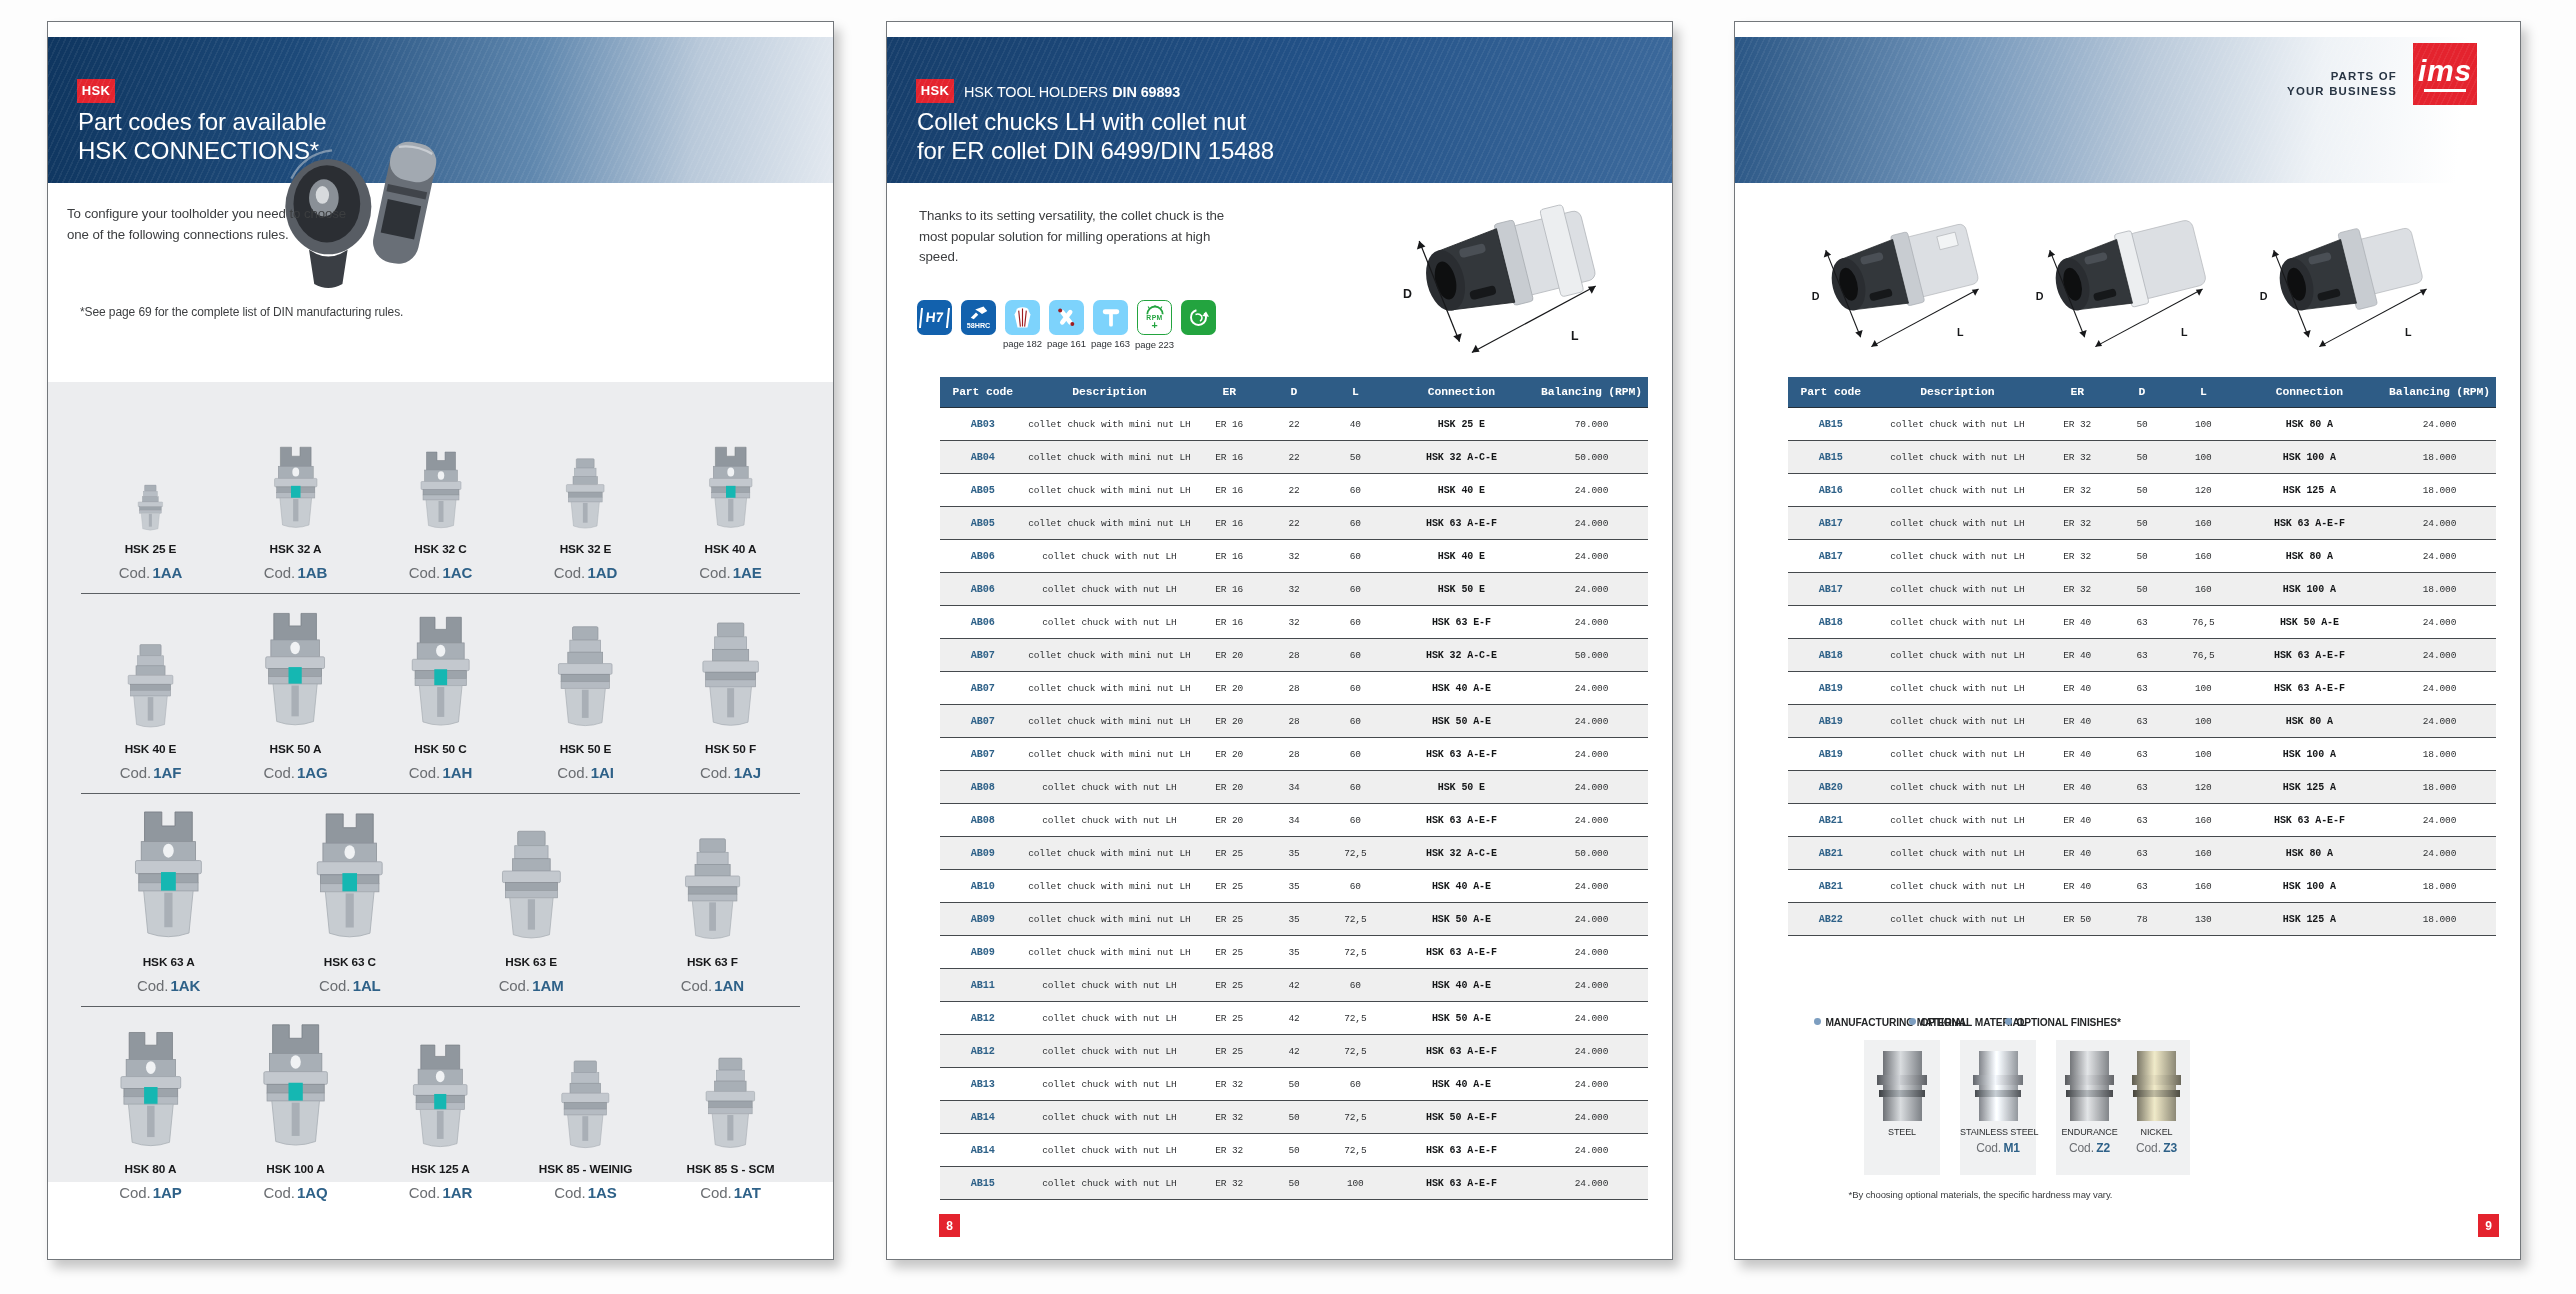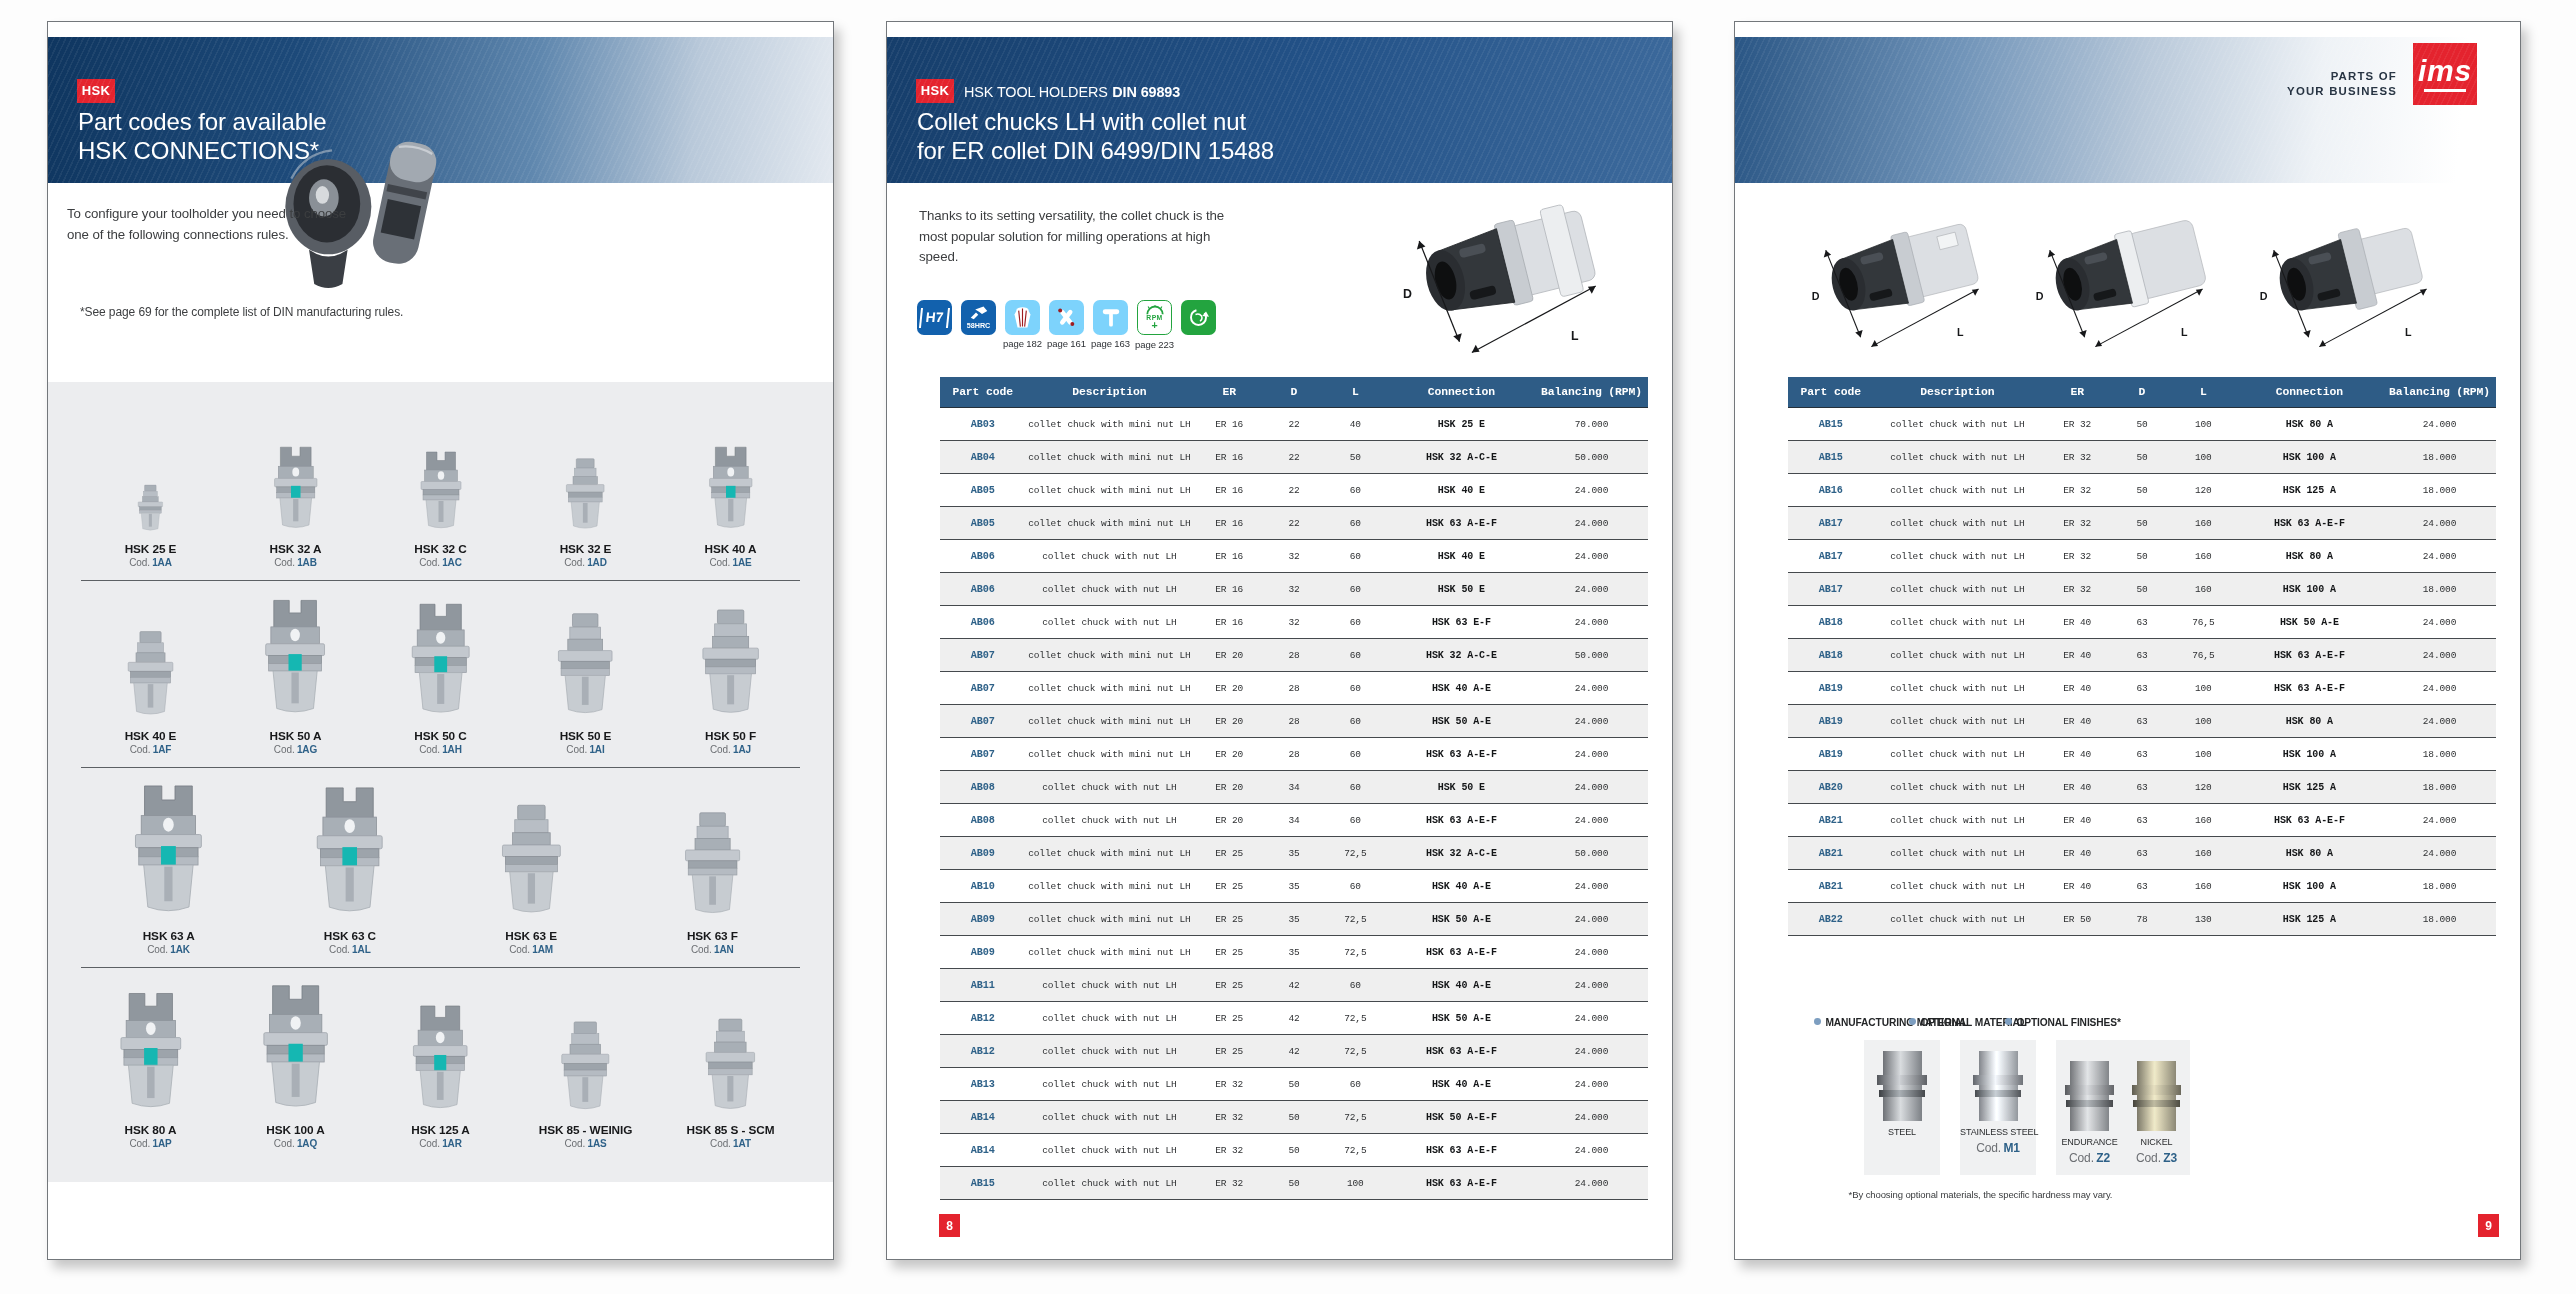--- a/index.html
+++ b/index.html
@@ -32,21 +32,21 @@
   .intro{position:absolute;left:19px;top:182px;font-size:13.3px;line-height:20.5px;color:#3c3e40;}
   .footnote{position:absolute;left:32px;top:283px;font-size:12px;color:#3c3e40;}
   .photo-connectors{position:absolute;left:221px;top:97px;}
   .grid-panel{position:absolute;left:0;right:0;top:360px;height:800px;background:#ecedef;
     padding:55px 30px 0;box-sizing:border-box;}
   .tool-row{display:flex;align-items:flex-end;}
   .tool-cell{flex:1;display:flex;flex-direction:column;align-items:center;}
   .tool-art{display:flex;align-items:flex-end;justify-content:center;}
   .r1 .tool-art{height:97px}.r2 .tool-art{height:130px}.r3 .tool-art{height:143px}.r4 .tool-art{height:137px}
   .tool-name{margin-top:7.6px;font-size:11.8px;font-weight:bold;color:#17181a;white-space:nowrap;}
-  .tool-cod{margin-top:1px;font-size:10px;color:#6b6e72;}
+  .tool-cod{margin-top:8px;font-size:15px;color:#6b6e72;}
   .tool-cod b{color:#2e6188;margin-left:2.3px;}
   .rule{border-top:0.8px solid #5c6064;margin:12px 3px 10.6px;}
   .holder{height:114px;display:block;}
   .holder .top-a,.holder .top-e{display:none;}
   .holder.v-a .top-a{display:block;}
   .holder.v-e .top-e,.holder.v-f .top-e{display:block;}
   .holder.no-teal .teal{display:none;}
 
   
   .intro3{position:absolute;left:32px;top:184px;font-size:13.3px;line-height:20.5px;color:#3c3e40;}
@@ -80,21 +80,21 @@
     font-size:12px;display:flex;align-items:center;justify-content:center;}
   #p8{left:52px;top:1192px}#p9{right:21px;top:1192px}
 
   
   .dl-row{position:absolute;left:0;top:173px;width:100%;display:flex;justify-content:center;gap:23px;}
   .materials .mat-heading{position:absolute;top:995px;font-size:10.2px;font-weight:bold;color:#232527;white-space:nowrap;}
   .mat-heading .dot{display:inline-block;width:6.8px;height:6.8px;border-radius:50%;background:#7d9ec0;
     margin-right:4.6px;vertical-align:0.8px;}
   #mh1{left:79px}#mh2{left:174px}#mh3{left:270px}
   .mat-box{position:absolute;top:1018px;height:135px;background:#f0f1f2;text-align:center;box-sizing:border-box;margin-left:46px;}
-  #mb1{left:83px;width:76px}#mb2{left:179px;width:76px}#mb3{left:275px;width:134px;display:flex;justify-content:space-around;align-items:center;}
+  #mb1{left:83px;width:76px}#mb2{left:179px;width:76px}#mb3{left:275px;width:134px;display:flex;justify-content:space-around;}
   .mat-item{flex:1;}
   .mat-photo{width:39px;height:70px;margin:10.6px auto 6px;position:relative;
     background:linear-gradient(90deg,#6e7176,#d9dcdf 45%,#7c8085);}
   .mat-photo::before{content:"";position:absolute;left:-5.3px;right:-5.3px;top:24px;height:10px;
     background:linear-gradient(90deg,#53565b,#cfd2d6 45%,#5f6267);}
   .mat-photo::after{content:"";position:absolute;left:-3.8px;right:-3.8px;top:39px;height:7.6px;
     background:linear-gradient(90deg,#3c3f43,#aab0b5 45%,#45484c);}
   .mat-photo.stainless{filter:brightness(1.18);}
   .mat-photo.endurance{filter:brightness(1.04) grayscale(.25);}
   .mat-photo.nickel{filter:sepia(.55) hue-rotate(12deg) brightness(.95);}

